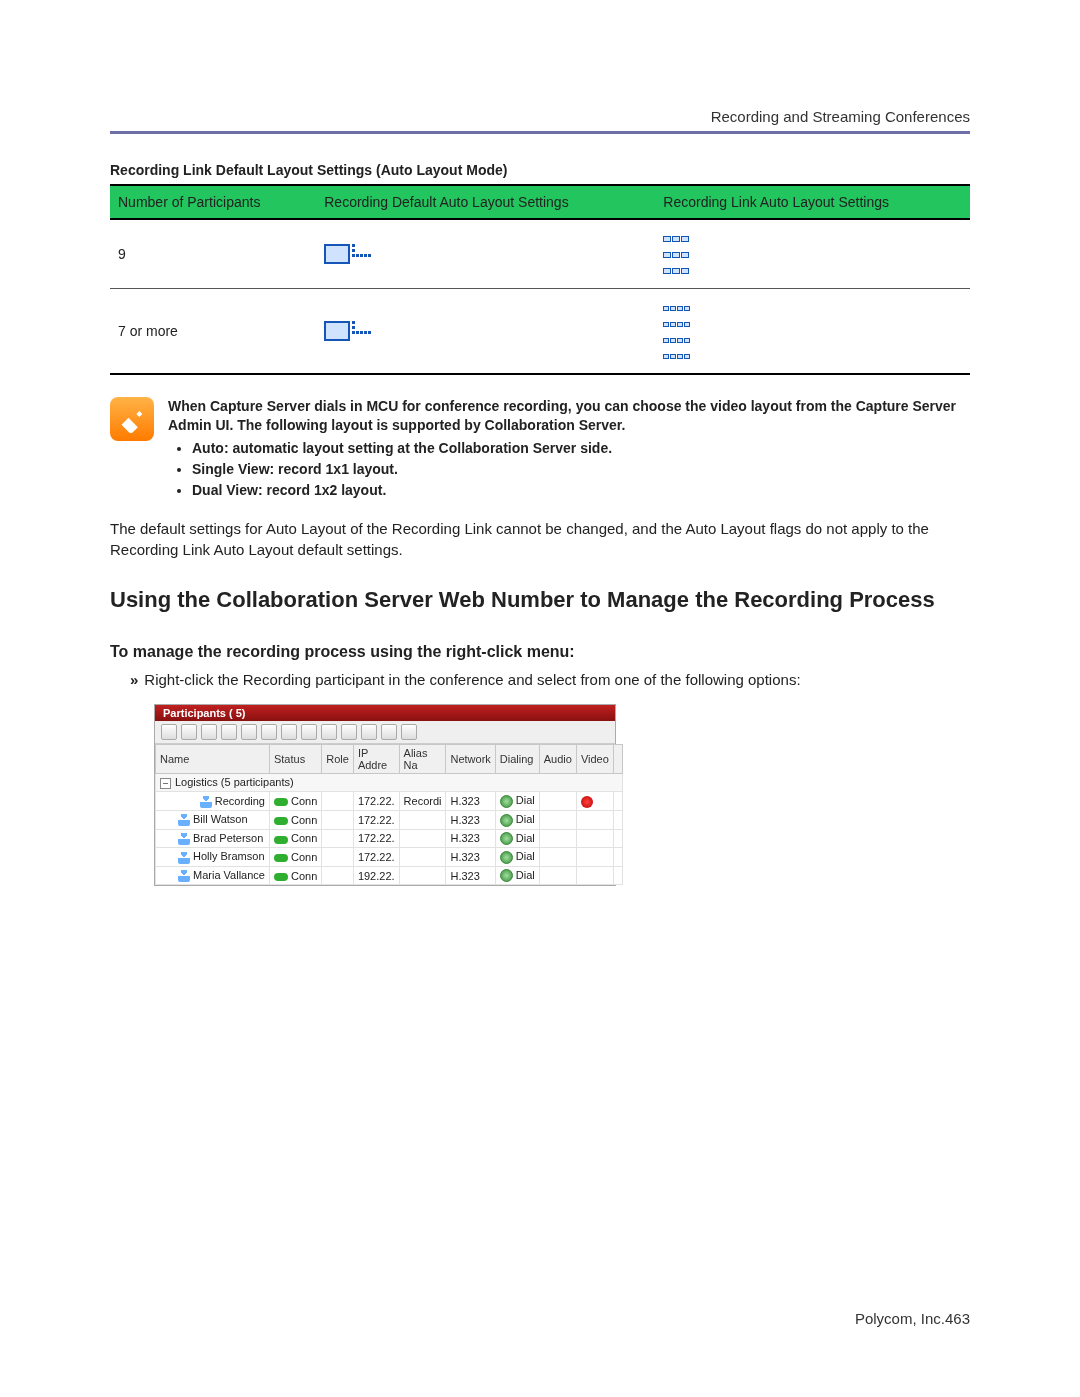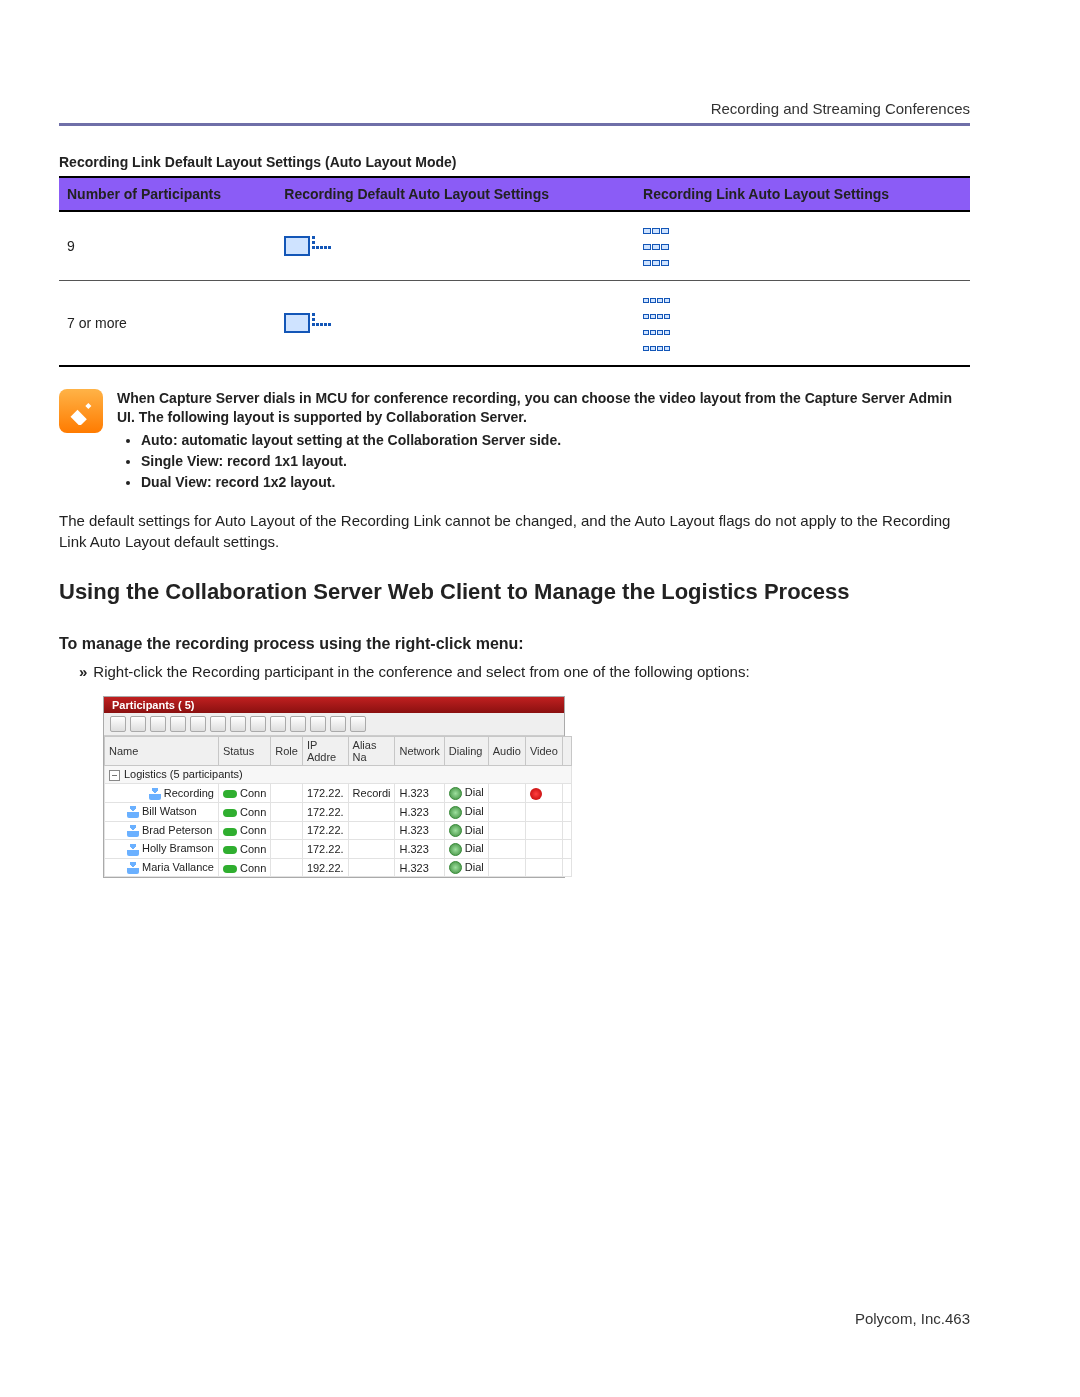--- a/index.html
+++ b/index.html
@@ -2,27 +2,27 @@
 <html><head>
 <meta charset="utf-8">
 <style>
   html,body { margin:0; padding:0; }
   body {
     width:1080px; height:1397px;
     font-family: Arial, Helvetica, sans-serif;
     color:#222; font-size:15px;
     position:relative;
   }
-  .page { padding:100px 110px 0 59px; }
+  .page { padding:100px 110px 0 110px;margin-top:8px; }
   .header-right { text-align:right; font-size:15px; color:#333; margin-bottom:6px; }
   .rule { border-top:3px solid #6f6fa8; margin-bottom:28px; }
   .tbl-title { font-weight:bold; font-size:14px; margin-bottom:6px; }
   table.layout-table { width:100%; border-collapse:collapse; font-size:14px; }
   table.layout-table thead th {
-    background:#8b5cf6; text-align:left; font-weight:bold;
+    background:#22c55e; text-align:left; font-weight:normal;
     padding:8px 8px; border-top:2px solid #000; border-bottom:2px solid #000;
   }
   table.layout-table tbody td { padding:10px 8px; border-bottom:1px solid #555; vertical-align:middle; }
   table.layout-table tbody tr:last-child td { border-bottom:2px solid #000; }
   .layout-preview { display:inline-block; vertical-align:middle; }
   .lp-big { width:22px; height:16px; border:2px solid #1356b7; background:#cfe3ff; float:left; }
   .lp-side { width:4px; height:20px; float:left; margin-left:2px; }
   .lp-side span { display:block; width:3px; height:3px; background:#1356b7; margin-bottom:2px; }
   .lp-bottom { clear:both; padding-top:2px; }
   .lp-bottom span { display:inline-block; width:3px; height:3px; background:#1356b7; margin-right:1px; }
@@ -132,21 +132,21 @@
       <ul>
         <li><b>Auto</b><span>: automatic layout setting at the Collaboration Server side.</span></li>
         <li><b>Single View</b><span>: record 1x1 layout.</span></li>
         <li><b>Dual View</b><span>: record 1x2 layout.</span></li>
       </ul>
     </div>
   </div>
 
   <p class="body">The default settings for Auto Layout of the Recording Link cannot be changed, and the Auto Layout flags do not apply to the Recording Link Auto Layout default settings.</p>
 
-  <h2 class="section">Using the Collaboration Server Web Client to Manage the Logistics Process</h2>
+  <h2 class="section">Using the Collaboration Server Web Number to Manage the Recording Process</h2>
 
   <h3 class="sub">To manage the recording process using the right-click menu:</h3>
 
   <div class="instr">
     <span class="chev">»</span><span>Right-click the Recording participant in the conference and select from one of the following options:</span>
   </div>
 
   <div class="participants-panel">
     <div class="pp-title">Participants ( 5)</div>
     <div class="pp-toolbar">

